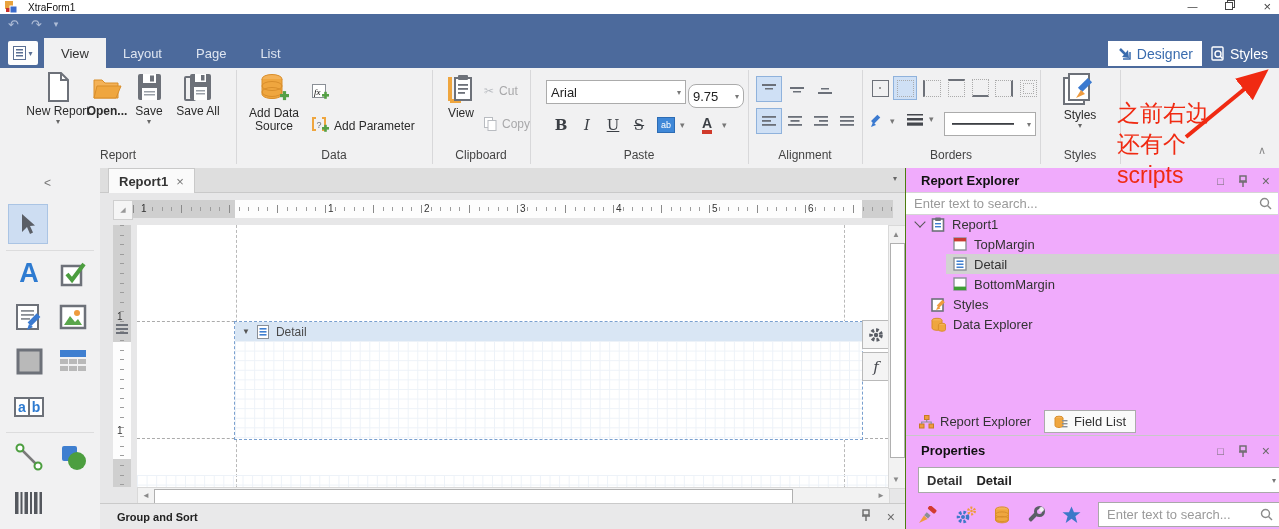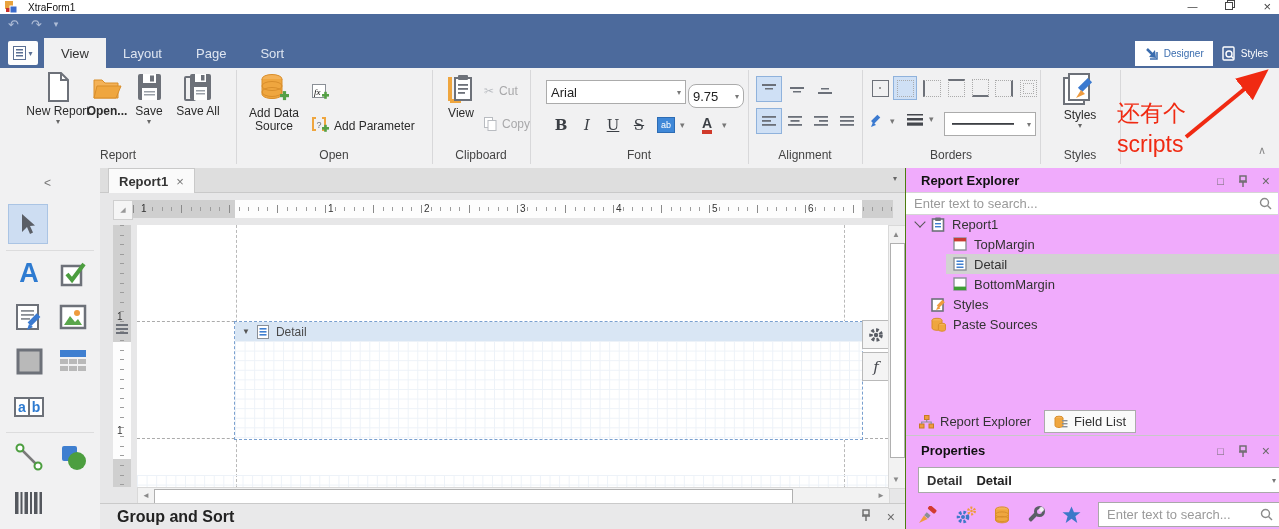--- a/index.html
+++ b/index.html
@@ -13,21 +13,21 @@
   .win-controls span{font-size:10px;line-height:14px;cursor:default;}
   
   .bluebar{left:0;top:14px;width:1279px;height:54px;background:var(--ribbon-blue,#4c6a9c);}
   .qat{position:absolute;left:8px;top:3px;display:flex;gap:12px;align-items:center;color:#aebcd6;font-size:13px;}
   .tabrow{position:absolute;left:0;top:24px;height:30px;width:1279px;display:flex;align-items:stretch;}
   .appmenu{margin-left:8px;margin-top:3px;width:30px;height:24px;background:#fdfdfd;border-radius:2px;
            display:flex;align-items:center;justify-content:center;gap:2px;color:#5a6f93;}
   .rtab{padding:0 17px;display:flex;align-items:center;color:#dfe6f1;font-size:13px;cursor:default;}
   .rtab.active{background:#f1f1f2;color:#333;}
   .modes{position:absolute;right:2px;top:3px;display:flex;height:25px;}
-  .mode{display:flex;align-items:center;gap:5px;padding:0 9px;color:#fff;font-size:10px;}
+  .mode{display:flex;align-items:center;gap:5px;padding:0 9px;color:#fff;font-size:14px;}
   .mode.active{background:#fff;color:#3a6cae;}
   
   .ribbon{left:0;top:68px;width:1279px;height:100px;background:#f1f1f2;border-bottom:1px solid #d2d2d4;}
   .gsep{position:absolute;top:2px;height:94px;width:1px;background:#d8d8da;}
   .glabel{position:absolute;top:80px;width:100%;text-align:center;color:#444;font-size:12px;}
   .bigbtn{position:absolute;top:4px;display:flex;flex-direction:column;align-items:center;cursor:default;}
   .bigbtn .cap{margin-top:3px;color:#2b2b2b;text-align:center;line-height:13px;}
   .dd{color:#666;font-size:8px;line-height:7px;}
   .smallbtn{position:absolute;display:flex;align-items:center;gap:5px;color:#2b2b2b;}
   .smallbtn.disabled{color:#a8a8aa;}
@@ -71,21 +71,21 @@
       background-size:9.6px 9.6px;}
   .smarttag{position:absolute;width:26px;height:27px;background:#f4f4f4;border:1px solid #b9b9b9;
             display:flex;align-items:center;justify-content:center;}
   .hscroll{position:absolute;left:37px;top:319px;width:751px;height:16px;background:#f2f2f2;border:1px solid #d9d9d9;}
   .hthumb{position:absolute;left:16px;top:1px;width:637px;height:13px;background:#fff;border:1px solid #b0b0b0;}
   .sarrow{position:absolute;color:#8a8a8a;font-size:8px;top:3px;}
   .vscroll{position:absolute;left:788px;top:57px;width:17px;height:262px;background:#f2f2f2;border:1px solid #d9d9d9;}
   .vthumb{position:absolute;left:1px;top:17px;width:13px;height:213px;background:#fff;border:1px solid #b0b0b0;}
   .groupsort{left:100px;top:503px;width:805px;height:26px;background:#e9e9ea;border-top:1px solid #cacaca;
              display:flex;align-items:center;}
-  .groupsort b{margin-left:17px;font-size:16px;color:#222;}
+  .groupsort b{margin-left:17px;font-size:11px;color:#222;}
   .panel-icons{position:absolute;right:10px;top:5px;display:flex;gap:16px;color:#6a6a6a;}
   
   .rightpanel{left:905px;top:168px;width:374px;height:361px;background:#f0abfc;border-left:1px solid #4d7c0f;}
   .phdr{position:absolute;left:0;width:374px;height:25px;display:flex;align-items:center;}
   .phdr b{margin-left:15px;font-size:13px;color:#111;}
   .phdr .icons{position:absolute;right:10px;display:flex;gap:14px;color:#6a6a6a;align-items:center;}
   .searchbox{position:absolute;background:#fff;display:flex;align-items:center;border:1px solid #d5d5d5;}
   .searchbox input{flex:1;border:0;outline:0;font:13px "Liberation Sans",sans-serif;color:#444;padding:0 8px;background:transparent;min-width:0;}
   .searchbox input::placeholder{color:#9a9a9a;}
   .tree{position:absolute;left:0;top:46px;width:374px;}
@@ -147,21 +147,21 @@
       <div class="rtab active" style="margin-left:6px">
           <span>View</span>
         </div>
       <div class="rtab">
           <span>Layout</span>
         </div>
       <div class="rtab">
           <span>Page</span>
         </div>
       <div class="rtab">
-          <span>Sort</span>
+          <span>List</span>
         </div>
       <div class="modes">
         <div class="mode active">
           <svg width="15" height="15">
               <polyline points="3,3 10,10" stroke="#3a6cae" stroke-width="2.5" fill="none"></polyline>
               <polygon points="12,12 5,11 11,4" fill="#3a6cae"></polygon>
               <polyline points="13,6 13,13 6,13" stroke="#3a6cae" stroke-width="1.5" fill="none"></polyline>
             </svg>
           <span>Designer</span>
         </div>
@@ -246,21 +246,21 @@
       <div class="smallbtn" style="left:76px;top:49px;">
         <svg width="17" height="17">
             <path d="M4 1 L1 1 L1 13 L4 13" fill="none" stroke="#efa63f" stroke-width="2"></path>
             <path d="M10 1 L13 1 L13 13 L10 13" fill="none" stroke="#efa63f" stroke-width="2"></path>
             <text x="4.5" y="10.5" font-size="9" fill="#6d7179">?</text>
             <rect x="10" y="10" width="7" height="2.6" fill="#55a046"></rect>
             <rect x="12.2" y="7.8" width="2.6" height="7" fill="#55a046"></rect>
           </svg>
         <span>Add Parameter</span>
       </div>
-      <div class="glabel">Open</div>
+      <div class="glabel">Data</div>
     </div>
     <div class="gsep" style="left:432px"></div>
 
     <div class="abs" style="left:432px;top:0;width:98px;height:97px;">
       <div class="bigbtn" style="left:8px;width:42px;">
         <svg width="28" height="32">
             <path d="M3 5 L3 29" stroke="#efa63f" stroke-width="4" fill="none"></path>
             <path d="M3 29 L14 29" stroke="#efa63f" stroke-width="4" fill="none"></path>
             <rect x="8" y="6" width="16" height="22" fill="#fff" stroke="#6d7179" stroke-width="2"></rect>
             <rect x="11" y="3" width="10" height="5" rx="1" fill="#6d7179"></rect>
@@ -307,21 +307,21 @@
           <span class="fontbtn" style="text-decoration:line-through">S</span>
         </div>
       <div class="tglbtn" style="left:124px;top:44px;width:22px;">
         <span style="background:#3f88d8;color:#fff;font-size:9px;padding:2px 3px;border:1px solid #2d6cb4">ab</span>
       </div>
       <div class="dd abs" style="left:150px;top:54px;font-size:9px;color:#777">▾</div>
       <div class="tglbtn" style="left:164px;top:44px;">
         <span style="font-weight:bold;font-size:14px;color:#3b3f45;border-bottom:4px solid #d03a2b;line-height:13px">A</span>
       </div>
       <div class="dd abs" style="left:192px;top:54px;font-size:9px;color:#777">▾</div>
-      <div class="glabel">Font</div>
+      <div class="glabel">Paste</div>
     </div>
     <div class="gsep" style="left:748px"></div>
 
     <div class="abs" style="left:748px;top:0;width:114px;height:97px;">
       <div class="tglbtn sel" style="left:8px;top:8px;">
           <svg width="16" height="12">
             <rect x="1" y="1" width="14" height="2" fill="#6b7079"></rect>
             <rect x="4" y="5" width="8" height="1.5" fill="#6b7079"></rect>
           </svg>
         </div>
@@ -680,21 +680,21 @@
           </svg>
         <span>Styles</span>
       </div>
       <div class="trow" style="padding-left:25px">
         <svg width="15" height="15">
             <ellipse cx="6" cy="3.5" rx="5" ry="2.2" fill="#f4b257" stroke="#d98e2b"></ellipse>
             <path d="M1 3.5 L1 11 C1 12.3 3.2 13.3 6 13.3 C8.8 13.3 11 12.3 11 11 L11 3.5" fill="#efa63f" stroke="#d98e2b"></path>
             <ellipse cx="11" cy="8" rx="3.6" ry="1.8" fill="#f4b257" stroke="#d98e2b"></ellipse>
             <path d="M7.4 8 L7.4 12.5 C7.4 13.5 9 14.2 11 14.2 C13 14.2 14.6 13.5 14.6 12.5 L14.6 8" fill="#efa63f" stroke="#d98e2b"></path>
           </svg>
-        <span>Paste Sources</span>
+        <span>Data Explorer</span>
       </div>
     </div>
 
     <div class="retabs">
       <div class="retab" style="margin-left:4px">
         <svg width="15" height="14">
             <rect x="5.5" y="0.5" width="4.5" height="4" fill="#ef9b3e" stroke="#c77c20"></rect>
             <rect x="0.5" y="9" width="4.5" height="4" fill="#ef9b3e" stroke="#c77c20"></rect>
             <rect x="10" y="9" width="4.5" height="4" fill="#ef9b3e" stroke="#c77c20"></rect>
             <path d="M7.7 4.5 L7.7 7 M2.7 9 L2.7 7 L12.2 7 L12.2 9" fill="none" stroke="#8a8f96" stroke-width="1.2"></path>
@@ -760,20 +760,21 @@
         <input placeholder="Enter text to search..." style="">
         <svg class="mag" width="13" height="13">
             <circle cx="5.5" cy="5.5" r="4" fill="none" stroke="#8a8a8a" stroke-width="1.4"></circle>
             <line x1="8.5" y1="8.5" x2="12" y2="12" stroke="#8a8a8a" stroke-width="1.4"></line>
           </svg>
       </div>
     </div>
   </div>
 
   <div class="anno" style="left:1117px;top:98px;">
+    <div>之前右边</div>
     <div>还有个</div>
     <div>scripts</div>
   </div>
   <svg class="annoarrow" style="left:1150px;top:55px" width="129" height="90">
     <defs>
         <marker id="ah" markerWidth="9" markerHeight="8" refX="6.5" refY="3.5" orient="auto">
           <polygon points="0 0, 8 3.5, 0 7" fill="#f02a12"></polygon>
         </marker>
       </defs>
     <line x1="36" y1="82" x2="114" y2="18" stroke="#f02a12" stroke-width="4" marker-end="url(#ah)"></line>

